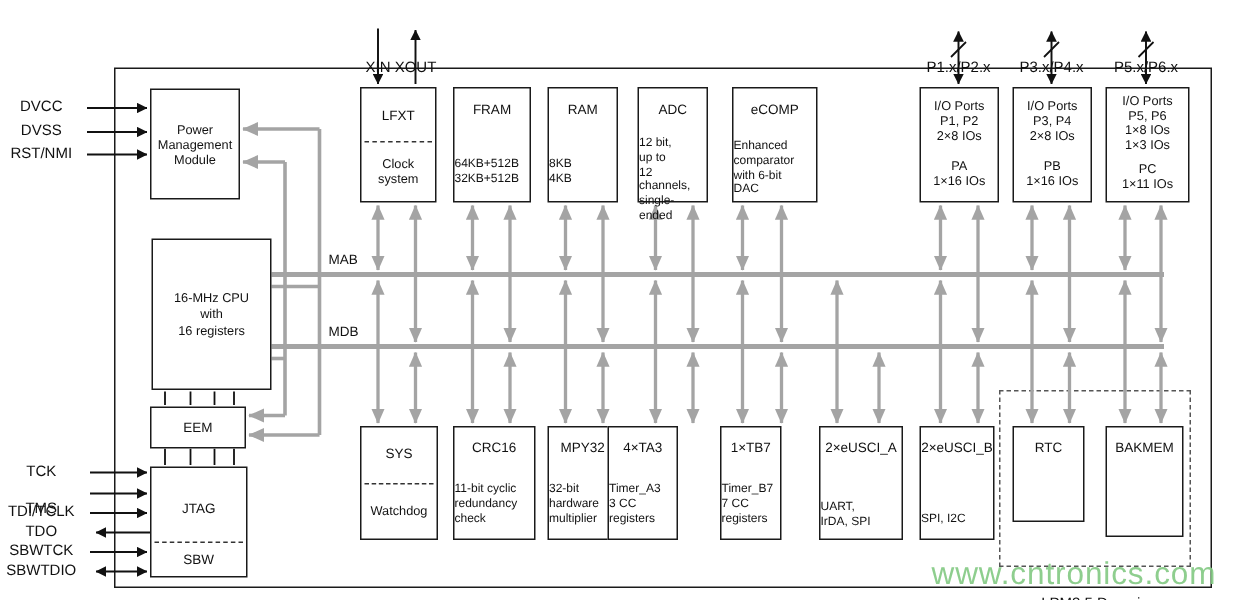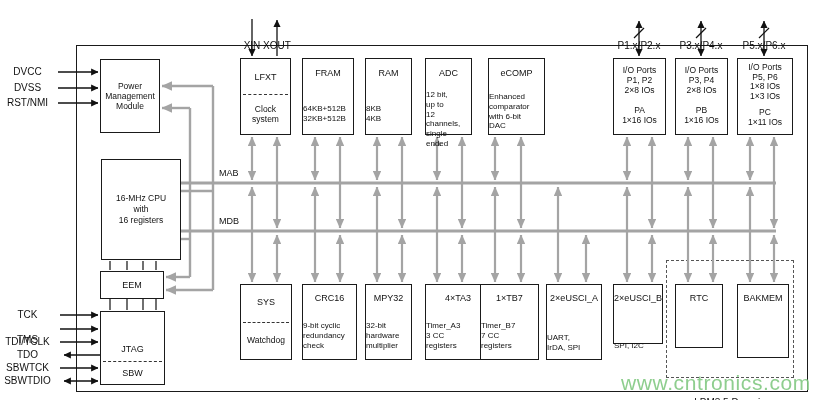--- a/index.html
+++ b/index.html
@@ -237,76 +237,76 @@
       <div>with</div>
       <div>16 registers</div>
     </div>
   </div>
 
   <div class="block" style="left:100px;top:271px;width:64px;height:28px">
     <div class="t" style="top:8px">EEM</div>
   </div>
 
   <div class="block" style="left:100px;top:311px;width:65px;height:74px">
-    <div class="t" style="top:32px">JTAG</div>
+    <div class="t" style="top:22px">JTAG</div>
     <div class="dash" style="top:49px"></div>
     <div class="t" style="top:56px">SBW</div>
   </div>
 
   <div class="block" style="left:240px;top:284px;width:52px;height:76px">
     <div class="t" style="top:12px">SYS</div>
     <div class="dash" style="top:37px"></div>
     <div class="g9" style="top:50px">Watchdog</div>
   </div>
 
   <div class="block" style="left:302px;top:284px;width:55px;height:76px">
     <div class="t" style="top:8px">CRC16</div>
     <div class="g" style="top:36px">
-      <div>9-bit cyclic</div>
+      <div>11-bit cyclic</div>
       <div>redundancy</div>
       <div>check</div>
     </div>
   </div>
 
   <div class="block" style="left:365px;top:284px;width:47px;height:76px">
     <div class="t" style="top:8px">MPY32</div>
     <div class="g" style="top:36px">
       <div>32-bit</div>
       <div>hardware</div>
       <div>multiplier</div>
     </div>
   </div>
 
-  <div class="block" style="left:425px;top:284px;width:66px;height:76px">
+  <div class="block" style="left:405px;top:284px;width:47px;height:76px">
     <div class="t" style="top:8px">4×TA3</div>
     <div class="g" style="top:36px">
       <div>Timer_A3</div>
       <div>3 CC</div>
       <div>registers</div>
     </div>
   </div>
 
-  <div class="block" style="left:480px;top:284px;width:59px;height:76px">
+  <div class="block" style="left:480px;top:284px;width:41px;height:76px">
     <div class="t" style="top:8px">1×TB7</div>
     <div class="g" style="top:36px">
       <div>Timer_B7</div>
       <div>7 CC</div>
       <div>registers</div>
     </div>
   </div>
 
   <div class="block" style="left:546px;top:284px;width:56px;height:76px">
     <div class="t" style="top:8px">2×eUSCI_A</div>
     <div class="g" style="top:48px">
       <div>UART,</div>
       <div>IrDA, SPI</div>
     </div>
   </div>
 
-  <div class="block" style="left:613px;top:284px;width:50px;height:60px">
+  <div class="block" style="left:613px;top:284px;width:50px;height:76px">
     <div class="t" style="top:8px">2×eUSCI_B</div>
     <div class="g" style="top:56px">
       <div>SPI, I2C</div>
     </div>
   </div>
 
   <div class="block" style="left:675px;top:284px;width:48px;height:64px">
     <div class="t" style="top:8px">RTC</div>
   </div>
 

